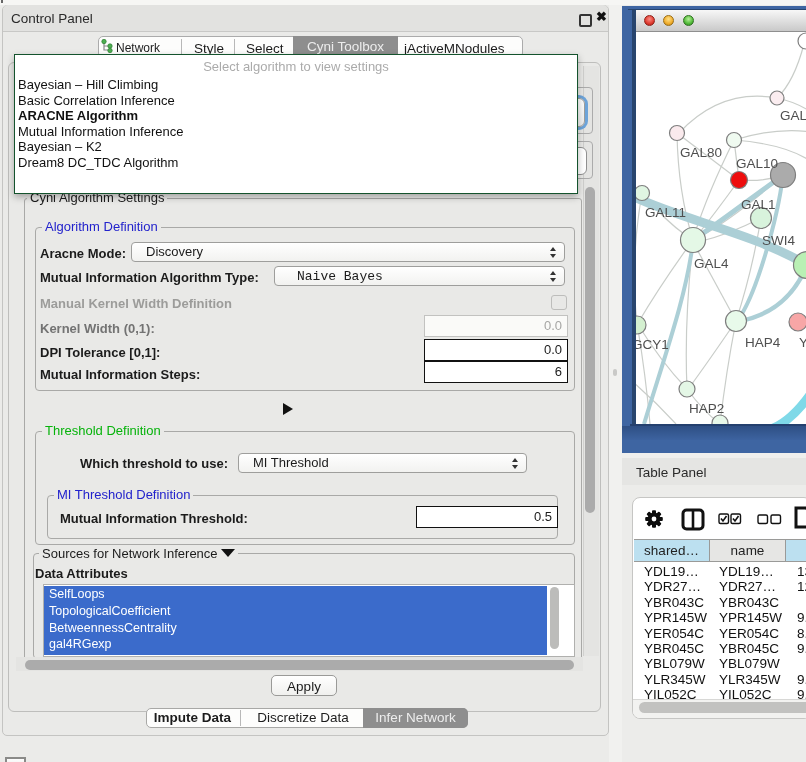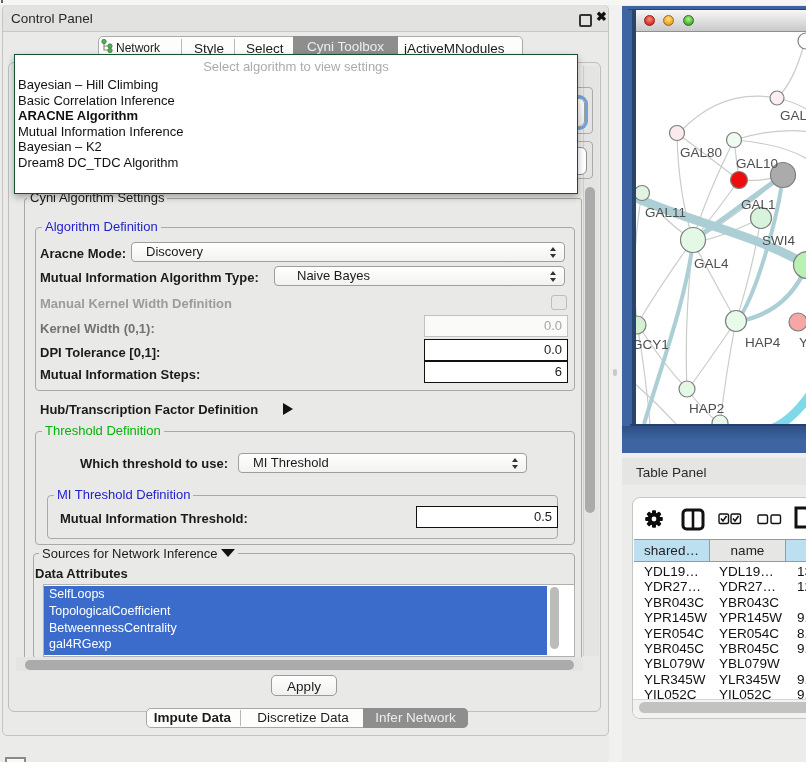--- a/index.html
+++ b/index.html
@@ -58,32 +58,31 @@
 
   <div class="gbox" style="left:35px;top:227px;width:538px;height:162px;"></div>
   <div class="glabel b" style="left:42px;top:220px;color:#2222cc;font-weight:normal;">Algorithm Definition</div>
 
   <div class="ab b" style="left:40px;top:246px;">Aracne Mode:</div>
   <div class="combo" style="left:131px;top:242px;width:434px;height:20px;box-sizing:border-box;">
     <span style="padding-left:14px;">Discovery</span><span class="spin"></span>
   </div>
   <div class="ab b" style="left:40px;top:270px;">Mutual Information Algorithm Type:</div>
   <div class="combo" style="left:274px;top:266px;width:291px;height:20px;box-sizing:border-box;">
-    <span style="padding-left:22px;">Naive Bayes</span><span class="spin"></span>
+    <span style="padding-left:22px;font-family:Liberation Mono, monospace;">Naive Bayes</span><span class="spin"></span>
   </div>
   <div class="ab b" style="left:40px;top:296px;color:#9c9c9a;">Manual Kernel Width Definition</div>
   <div class="ab" style="left:551px;top:295px;width:14px;height:13px;background:#e8e8e6;border:1px solid #bdbdbb;border-radius:3px;"></div>
   <div class="ab b" style="left:40px;top:321px;color:#737373;">Kernel Width (0,1):</div>
   <div class="field" style="left:424px;top:315px;width:137px;height:20px;border:1px solid #c2c2c0;background:#fafaf8;color:#a6a6a4;">0.0</div>
   <div class="ab b" style="left:40px;top:345px;">DPI Tolerance [0,1]:</div>
   <div class="field" style="left:424px;top:339px;width:137px;height:20px;border:1.5px solid #111;">0.0</div>
   <div class="ab b" style="left:40px;top:367px;">Mutual Information Steps:</div>
   <div class="field" style="left:424px;top:361px;width:137px;height:20px;border:1.5px solid #111;">6</div>
 
-  <div class="ab b" style="left:40px;top:402px;">Hub/Transcription Factor Definition</div>
   <div class="ab" style="left:283px;top:403px;width:0;height:0;border-top:6.5px solid transparent;border-bottom:6.5px solid transparent;border-left:10px solid #111;"></div>
 
   <div class="gbox" style="left:35px;top:431px;width:538px;height:112px;border-color:#a9a9a7;"></div>
   <div class="glabel" style="left:42px;top:424px;color:#06b30b;">Threshold Definition</div>
   <div class="ab b" style="left:80px;top:456px;">Which threshold to use:</div>
   <div class="combo" style="left:238px;top:453px;width:289px;height:20px;box-sizing:border-box;">
     <span style="padding-left:14px;">MI Threshold</span><span class="spin"></span>
   </div>
   <div class="gbox" style="left:47px;top:495px;width:509px;height:42px;"></div>
   <div class="glabel" style="left:54px;top:488px;color:#2222cc;">MI Threshold Definition</div>

